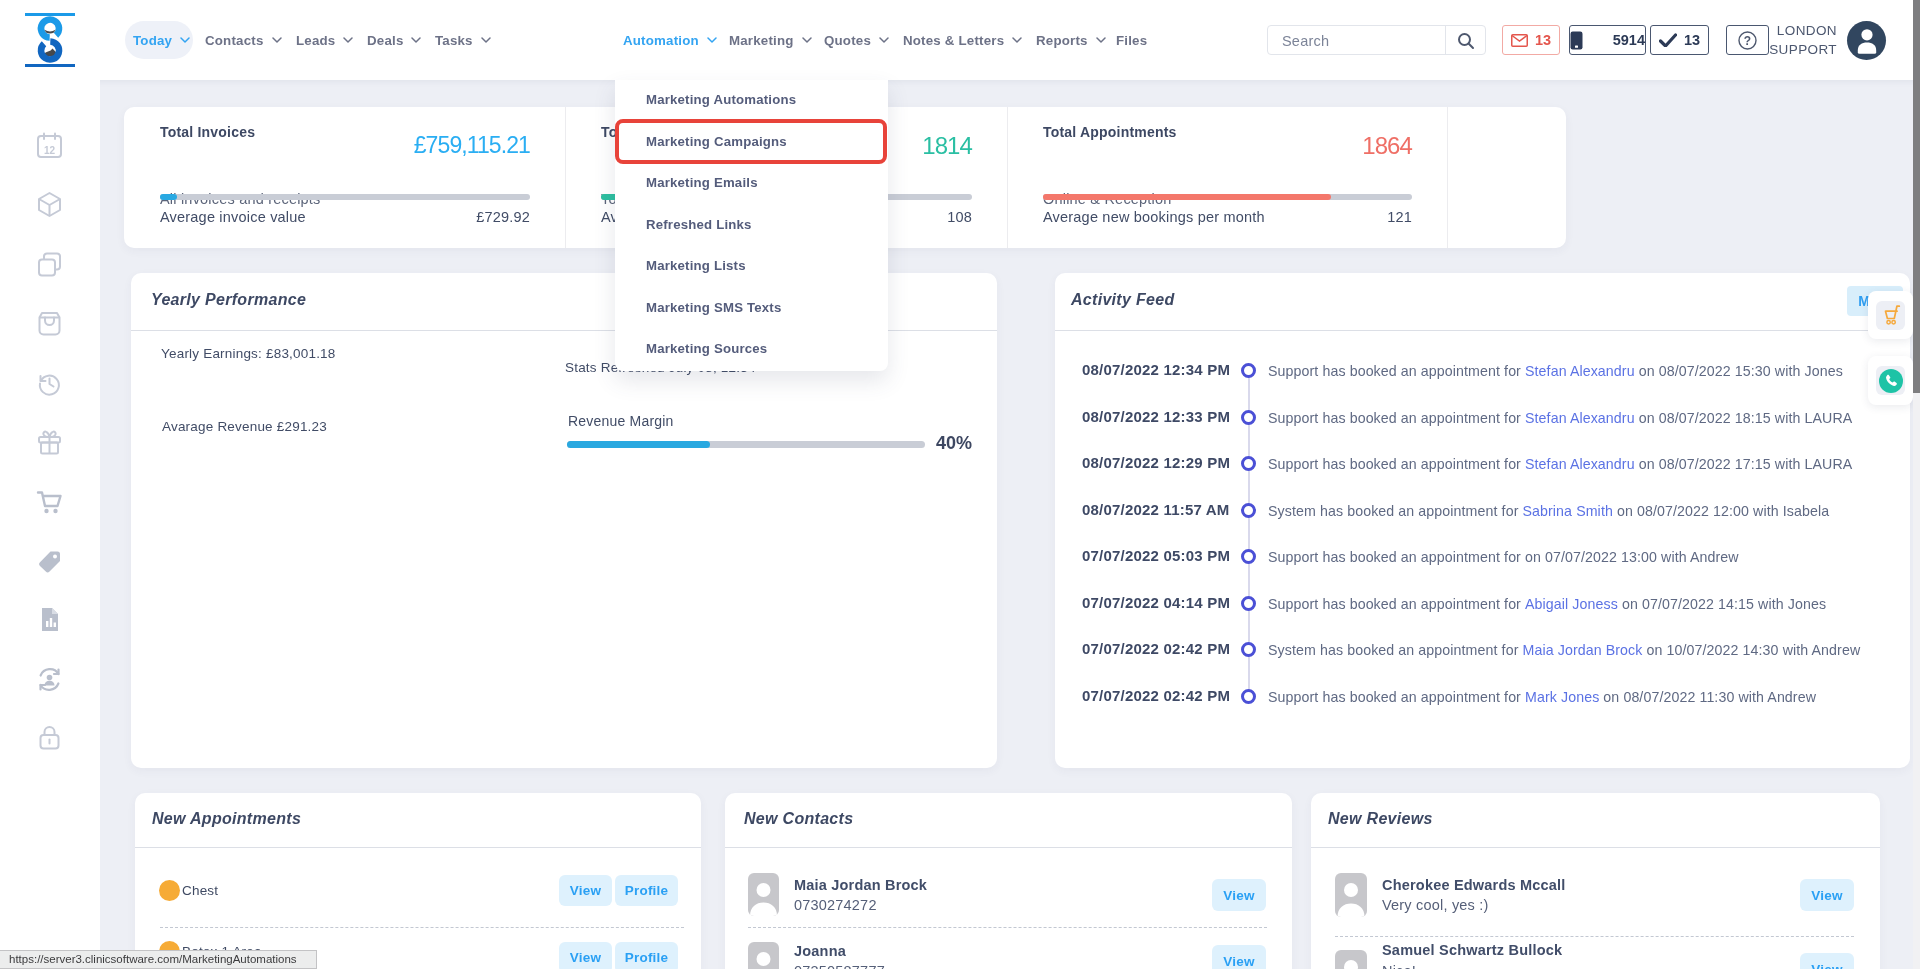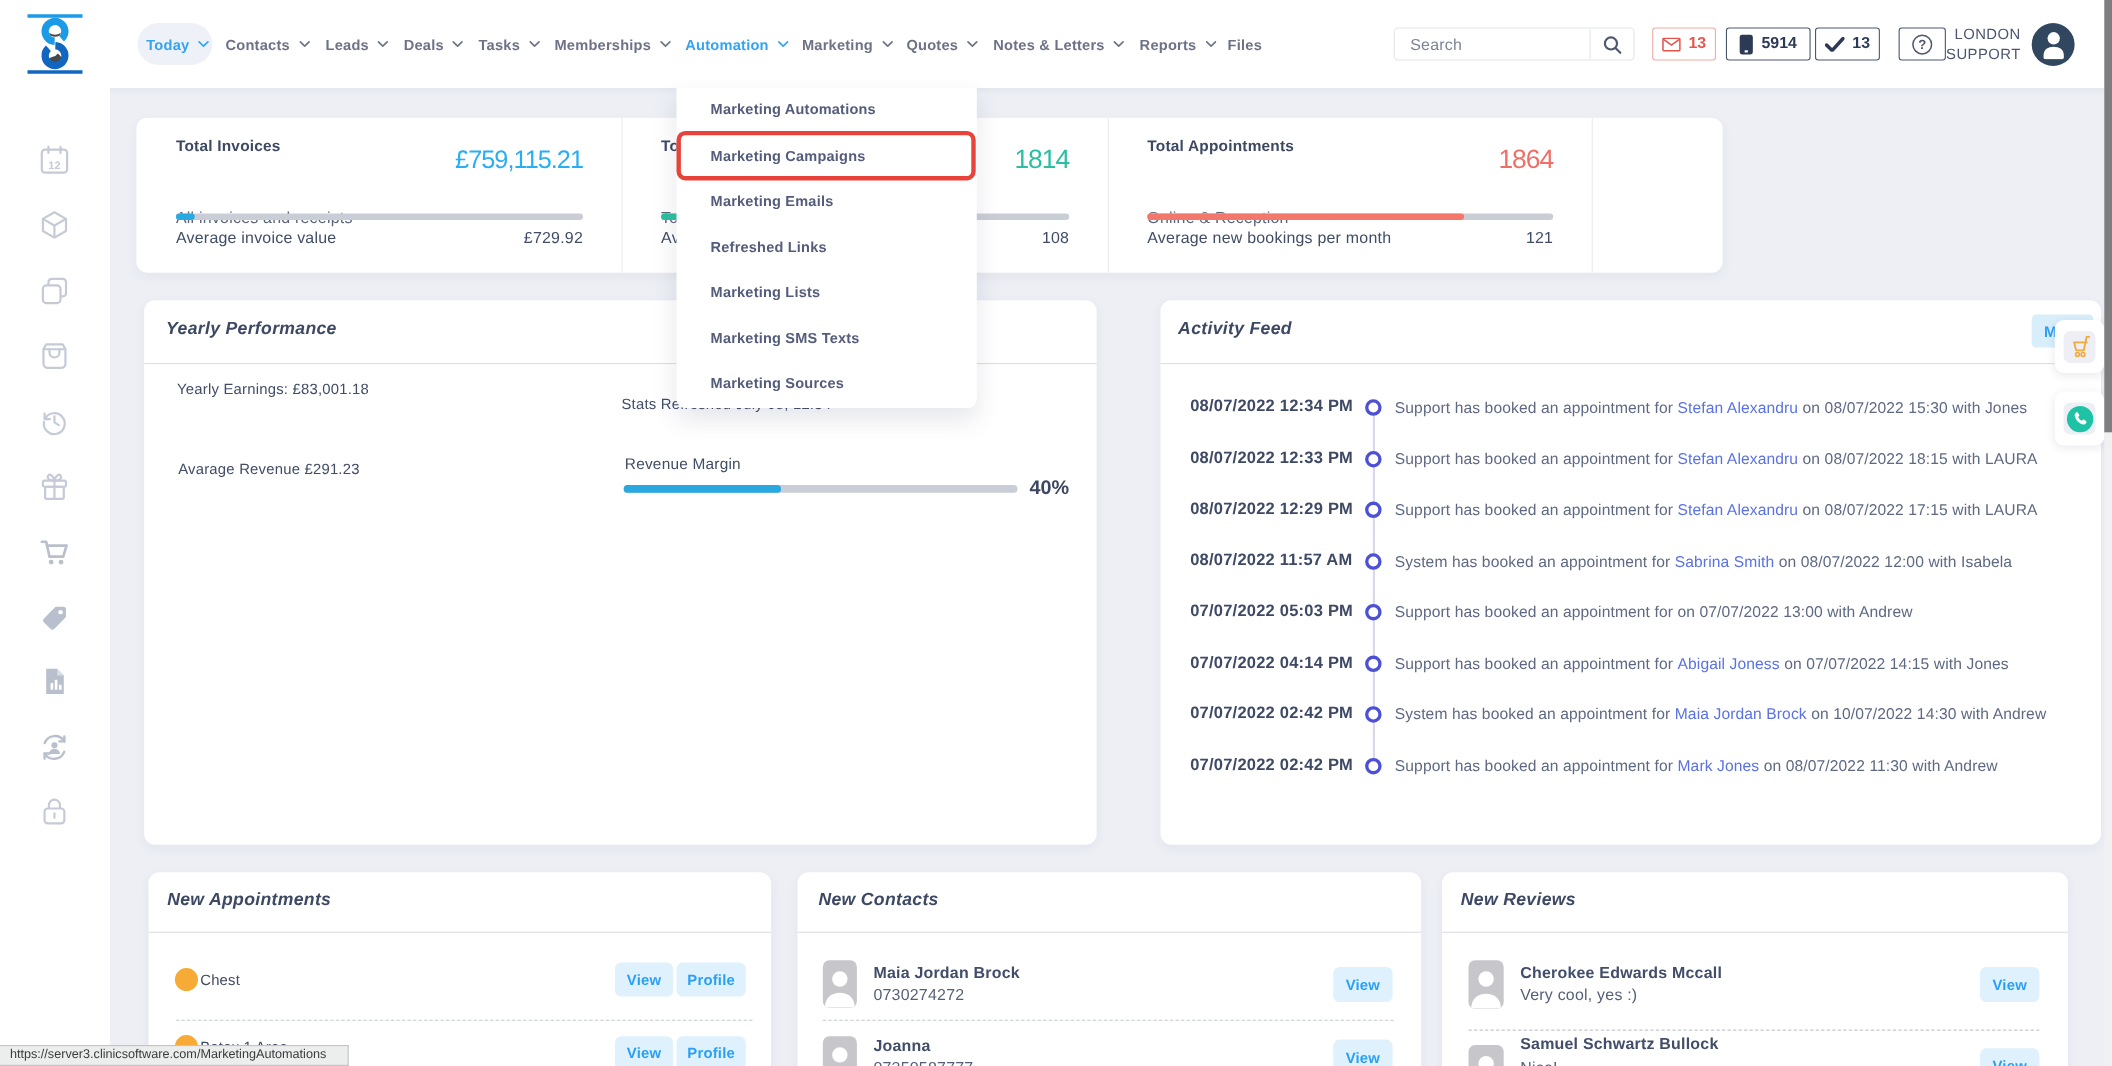--- a/index.html
+++ b/index.html
@@ -12,21 +12,21 @@
   .nav-item { position:absolute; top:0; height:80px; display:flex; align-items:center; font-size:13.3px; font-weight:700; color:#6d7287; letter-spacing:0.2px; }
   .nav-item .chev { margin-left:8px; }
   .nav-blue { color:#33a4f2; }
   .today-pill { position:absolute; left:125px; top:21px; width:68px; height:38px; background:#eef1f8; border-radius:19px; }
 
   .srch { position:absolute; left:1267px; top:25px; width:219px; height:30px; border:1px solid #e2e5eb; border-radius:4px; background:#fff; }
   .srch .ph { position:absolute; left:14px; top:7px; font-size:14.5px; color:#7c8498; letter-spacing:0.2px; }
   .srch .sep { position:absolute; right:39px; top:0; width:1px; height:28px; background:#e2e5eb; }
   .tb-btn { position:absolute; top:25px; height:30px; border-radius:3px; background:#fff; display:flex; align-items:center; justify-content:center; gap:7px; font-size:14.5px; font-weight:700; }
   .b-mail { left:1502px; width:58px; border:1px solid #f2aaa4; color:#e4564d; }
-  .b-phone { left:1569px; width:77px; border:1px solid #4a5770; color:#2c3a56; }
+  .b-phone { left:1569px; width:77px; border:1px solid #4a5770; color:#2c3a56;justify-content:space-between; }
   .b-check { left:1650px; width:59px; border:1px solid #4a5770; color:#2c3a56; }
   .b-help { left:1726px; width:43px; border:1px solid #4a5770; color:#2c3a56; }
   .who { position:absolute; right:83px; top:22px; text-align:right; font-size:13.5px; font-weight:400; color:#4c576f; letter-spacing:0.4px; line-height:18.5px; }
   .avatar { position:absolute; left:1847px; top:21px; width:39px; height:39px; border-radius:50%; background:#31465f; }
 
   
   .sidebar { position:absolute; left:0; top:80px; width:100px; height:889px; background:#fff; }
   .sb-ic { position:absolute; left:36px; width:27px; height:27px; }
 
   
@@ -249,23 +249,20 @@
       </svg></div>
   <div class="nav-item" style="left:296px">Leads <svg class="chev" width="10" height="6.5" viewBox="0 0 10 6.5">
         <path d="M1 1l4 4l4-4" fill="none" stroke="#6d7287" stroke-width="1.5" stroke-linecap="round" stroke-linejoin="round"></path>
       </svg></div>
   <div class="nav-item" style="left:367px">Deals <svg class="chev" width="10" height="6.5" viewBox="0 0 10 6.5">
         <path d="M1 1l4 4l4-4" fill="none" stroke="#6d7287" stroke-width="1.5" stroke-linecap="round" stroke-linejoin="round"></path>
       </svg></div>
   <div class="nav-item" style="left:435px">Tasks <svg class="chev" width="10" height="6.5" viewBox="0 0 10 6.5">
         <path d="M1 1l4 4l4-4" fill="none" stroke="#6d7287" stroke-width="1.5" stroke-linecap="round" stroke-linejoin="round"></path>
       </svg></div>
-  <div class="nav-item" style="left:504px">Memberships <svg class="chev" width="10" height="6.5" viewBox="0 0 10 6.5">
-        <path d="M1 1l4 4l4-4" fill="none" stroke="#6d7287" stroke-width="1.5" stroke-linecap="round" stroke-linejoin="round"></path>
-      </svg></div>
   <div class="nav-item nav-blue" style="left:623px">Automation <svg class="chev" width="10" height="6.5" viewBox="0 0 10 6.5">
         <path d="M1 1l4 4l4-4" fill="none" stroke="#33a4f2" stroke-width="1.5" stroke-linecap="round" stroke-linejoin="round"></path>
       </svg></div>
   <div class="nav-item" style="left:729px">Marketing <svg class="chev" width="10" height="6.5" viewBox="0 0 10 6.5">
         <path d="M1 1l4 4l4-4" fill="none" stroke="#6d7287" stroke-width="1.5" stroke-linecap="round" stroke-linejoin="round"></path>
       </svg></div>
   <div class="nav-item" style="left:824px">Quotes <svg class="chev" width="10" height="6.5" viewBox="0 0 10 6.5">
         <path d="M1 1l4 4l4-4" fill="none" stroke="#6d7287" stroke-width="1.5" stroke-linecap="round" stroke-linejoin="round"></path>
       </svg></div>
   <div class="nav-item" style="left:903px">Notes &amp; Letters <svg class="chev" width="10" height="6.5" viewBox="0 0 10 6.5">

